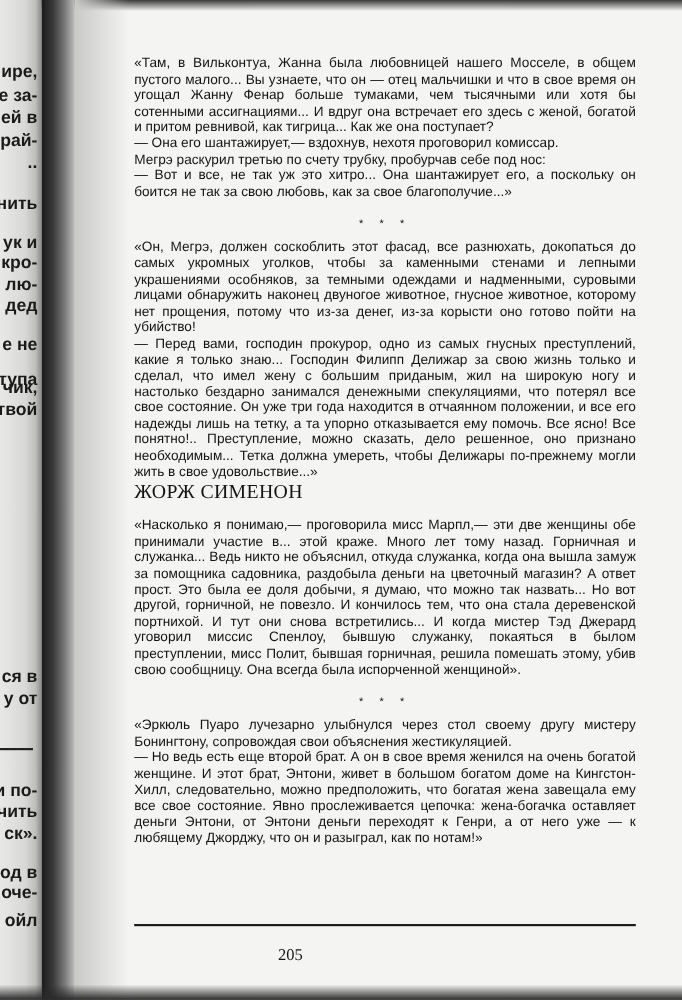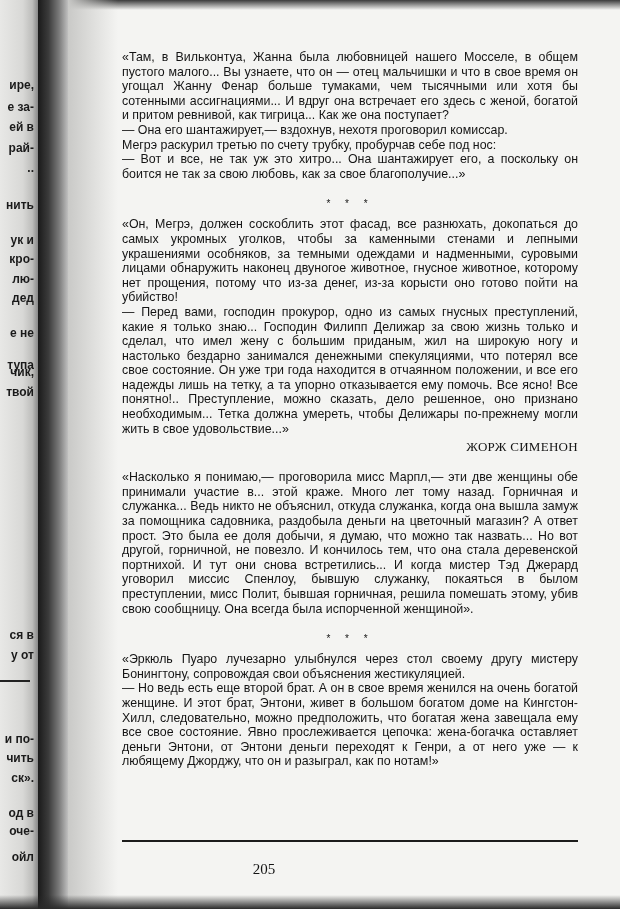--- a/index.html
+++ b/index.html
@@ -18,23 +18,22 @@
     position:absolute; left:0; bottom:0; width:620px; height:14px;
     background:linear-gradient(rgba(0,0,0,0), #2a2a2a);
   }
   .prev-page {
     position:absolute; left:0; top:0; width:38px; height:909px;
     background:linear-gradient(90deg,#e8e8e6 0%, #d8d8d6 60%, #bdbdbb 85%, #888 100%);
     overflow:hidden;
   }
   .prev-page .frag {
     position:absolute; right:4px; font-family:"Liberation Sans", sans-serif;
-    font-weight:bold; font-size:12px; line-height:15px; white-space:nowrap; text-align:right;
+    font-weight:bold; font-size:16px; line-height:15px; white-space:nowrap; text-align:right;
     color:#1a1a1a;
-    margin-top:20px;
   }
   .prev-rule { position:absolute; left:0; width:30px; height:2px; background:#222; }
   .gutter {
     position:absolute; left:38px; top:0; width:30px; height:909px;
     background:linear-gradient(90deg,#1a1a1a 0%, #3b3b3b 35%, #7a7a7a 70%, #bfbfbf 100%);
   }
   .gutter-fade {
     position:absolute; left:68px; top:0; width:50px; height:909px;
     background:linear-gradient(90deg,#c9c9c7, rgba(244,244,242,0));
   }
@@ -43,22 +42,22 @@
     font-family:"Liberation Sans", sans-serif;
     font-size:12.4px; line-height:14.6px;
     text-align:justify;
   }
   .para { margin:0; }
   .stars {
     text-align:center; font-size:10px; letter-spacing:6px; margin:8px 0 6px 0;
     line-height:14px;
   }
   .author {
-    text-align:right; font-family:"Liberation Serif", serif;
-    font-size:13px; line-height:18px; margin:2px 0 14px 0; letter-spacing:0.3px;
+    font-family:"Liberation Serif", serif;
+    font-size:18px; line-height:18px; margin:2px 0 14px 0; letter-spacing:0.3px;
   }
   .footer-rule {
     position:absolute; left:122px; top:840px; width:456px; height:2px; background:#1c1c1c;
   }
   .page-number {
     position:absolute; left:0; width:528px; top:860px; text-align:center;
     font-family:"Liberation Serif", serif; font-size:15px; line-height:18px;
   }
 </style>
 </head>

